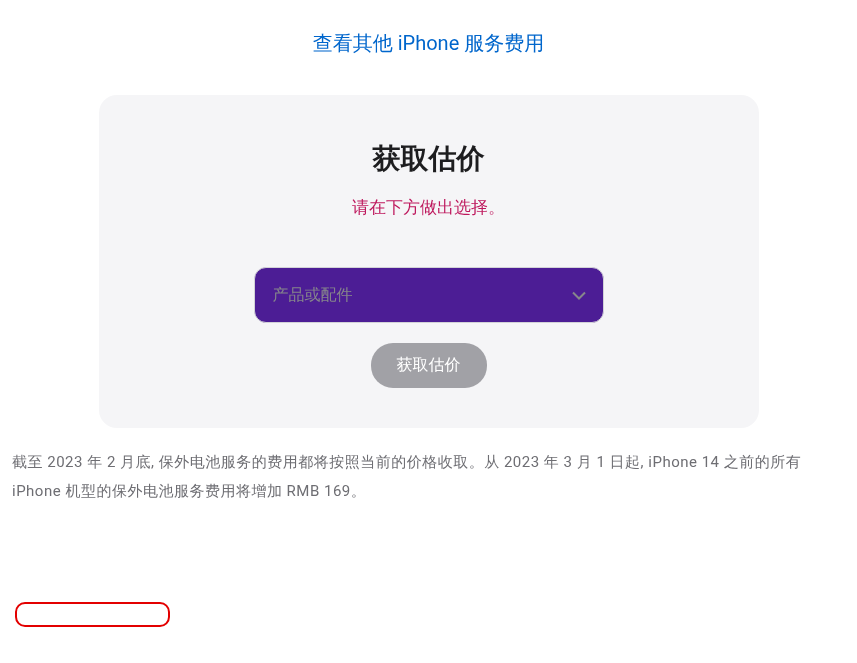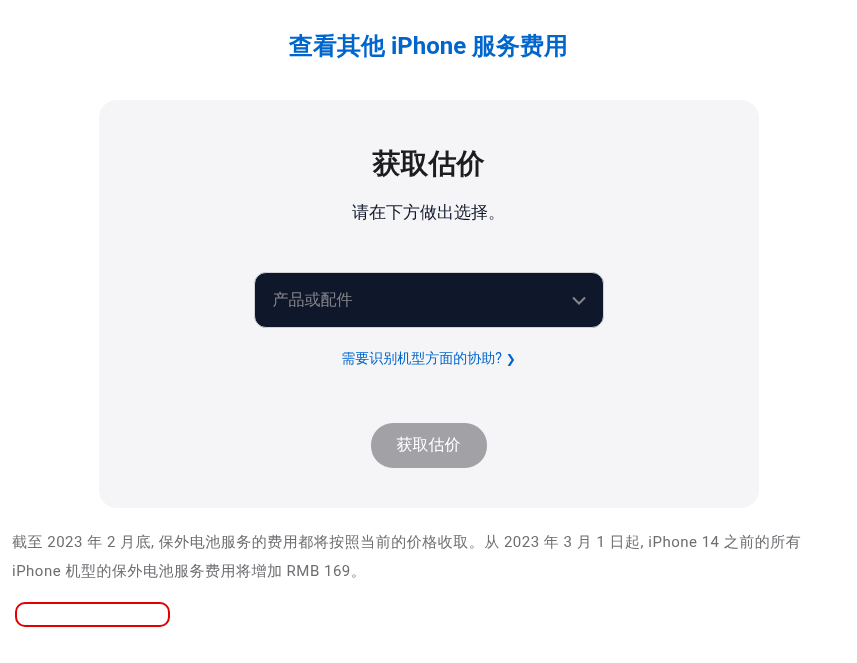--- a/index.html
+++ b/index.html
@@ -19,51 +19,51 @@
       width: 100%;
       padding: 30px 10px 0;
     }
     .top-link {
       text-align: center;
       margin-bottom: 38px;
     }
     .top-link a {
       color: #0066cc;
       text-decoration: none;
-      font-size: 24px;
-      font-weight: 700;
+      font-size: 20px;
+      font-weight: 400;
     }
     .card {
       background: #f5f5f7;
       border-radius: 18px;
       width: 660px;
       margin: 0 auto;
       padding: 45px 40px 40px;
       text-align: center;
     }
     .card-title {
       font-size: 28px;
       font-weight: 600;
       color: #1d1d1f;
       margin-bottom: 18px;
     }
     .card-subtitle {
       font-size: 17px;
-      color: #0f172a;
+      color: #be185d;
       margin-bottom: 48px;
     }
     .select-wrapper {
       position: relative;
       width: 350px;
       margin: 0 auto 20px;
     }
     .select-box {
       width: 100%;
       height: 56px;
-      background: #0f172a;
+      background: #4c1d95;
       border: 1px solid #d2d2d7;
       border-radius: 12px;
       padding: 0 40px 0 18px;
       font-size: 16px;
       color: #86868b;
       text-align: left;
       cursor: pointer;
       display: flex;
       align-items: center;
       position: relative;
@@ -149,24 +149,20 @@
           <span>产品或配件</span>
           <span class="chevron">
             <svg viewBox="0 0 16 10">
                 <path d="M2 2 L8 8 L14 2"></path>
               </svg>
           </span>
         </div>
       </div>
 
 
-      <a href="#" class="help-link">
-        <span>需要识别机型方面的协助?</span>
-        <span class="arrow">❯</span>
-      </a>
 
       <div>
         <button class="submit-button">获取估价</button>
       </div>
     </div>
 
     <div class="footer-text">
       <p>截至 2023 年 2 月底, 保外电池服务的费用都将按照当前的价格收取。从 2023 年 3 月 1 日起, iPhone 14 之前的所有 iPhone 机型的保外电池服务费用将增加 RMB 169。</p>
     </div>
   </div>

